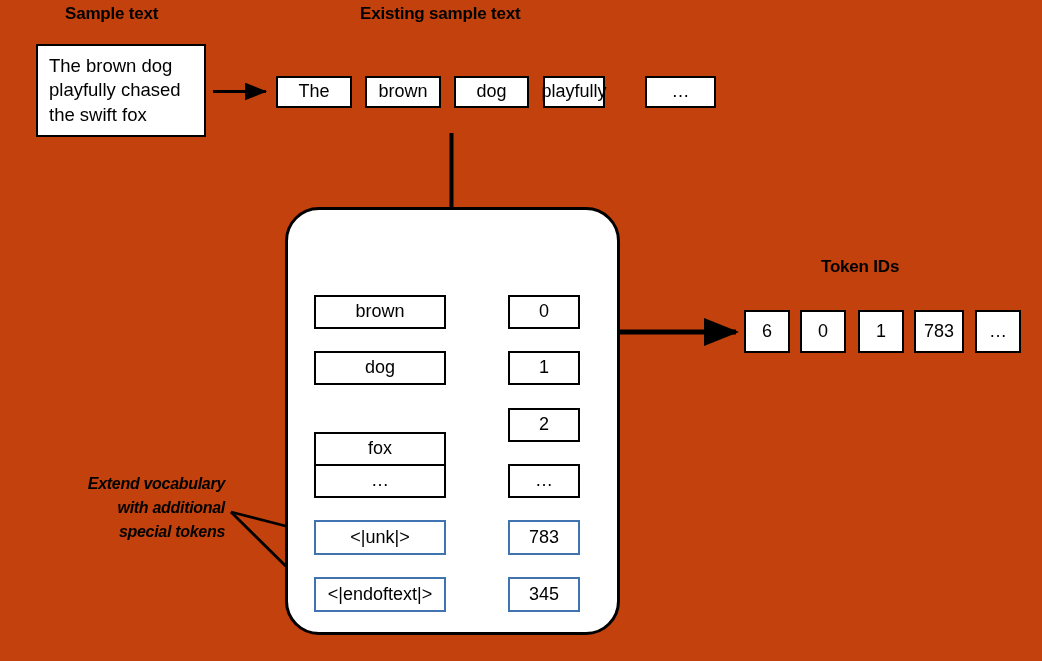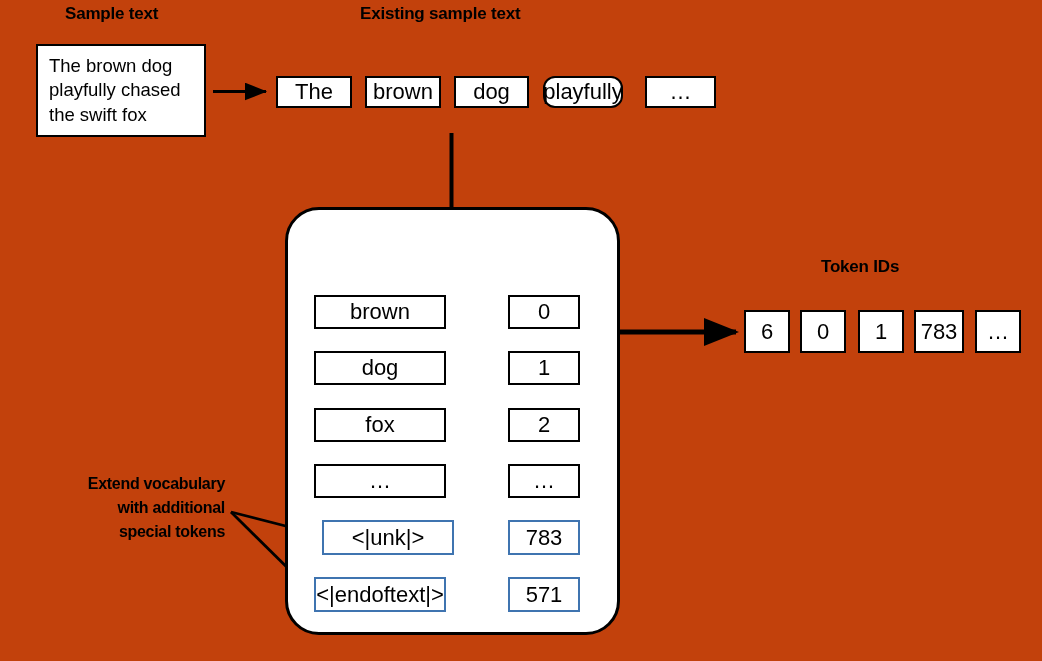--- a/index.html
+++ b/index.html
@@ -26,21 +26,21 @@
     line-height: 1;
   }
   .box {
     position: absolute;
     box-sizing: border-box;
     border: 2.5px solid #000000;
     background: #ffffff;
     display: flex;
     align-items: center;
     justify-content: center;
-    font-size: 22px;
+    font-size: 18px;
     line-height: 1.18;
     white-space: nowrap;
   }
   .box.blue {
     border-color: #3f74b0;
   }
   .sample-box {
     position: absolute;
     box-sizing: border-box;
     border: 2.5px solid #000000;
@@ -142,40 +142,40 @@
 
   <div class="heading" style="left:799px; top:258px;margin-left:22px;">Token IDs</div>
 
   <div class="sample-box" style="left:36px; top:44px; width:170px; height:93px;padding-left:11px;">The brown dog
 playfully chased
 the swift fox</div>
 
   <div class="box" style="left:276px; top:76px; width:76px; height:32px;">The</div>
   <div class="box" style="left:365px; top:76px; width:76px; height:32px;">brown</div>
   <div class="box" style="left:454px; top:76px; width:75px; height:32px;">dog</div>
-  <div class="box" style="left:543px; top:76px; width:80px; height:32px;border-radius:12px;">playfully</div>
+  <div class="box" style="left:543px; top:76px; width:62px; height:32px;">playfully</div>
   <div class="box" style="left:645px; top:76px; width:71px; height:32px;">…</div>
 
   <div class="rounded-panel" style="left:285px; top:207px; width:335px; height:428px;"></div>
 
   <div class="box" style="left:314px; top:295px; width:132px; height:34px;">brown</div>
   <div class="box" style="left:314px; top:351px; width:132px; height:34px;">dog</div>
-  <div class="box" style="left:314px; top:408px; width:132px; height:34px;">fox</div>
+  <div class="box" style="left:314px; top:432px; width:132px; height:34px;">fox</div>
   <div class="box" style="left:314px; top:464px; width:132px; height:34px;">…</div>
-  <div class="box blue" style="left:314px; top:520px; width:132px; height:35px;margin-left:8px;">&lt;|unk|&gt;</div>
+  <div class="box blue" style="left:314px; top:520px; width:132px; height:35px;">&lt;|unk|&gt;</div>
   <div class="box blue" style="left:314px; top:577px; width:132px; height:35px;">&lt;|endoftext|&gt;</div>
 
   <div class="box" style="left:508px; top:295px; width:72px; height:34px;">0</div>
   <div class="box" style="left:508px; top:351px; width:72px; height:34px;">1</div>
   <div class="box" style="left:508px; top:408px; width:72px; height:34px;">2</div>
   <div class="box" style="left:508px; top:464px; width:72px; height:34px;">…</div>
   <div class="box blue" style="left:508px; top:520px; width:72px; height:35px;">783</div>
-  <div class="box blue" style="left:508px; top:577px; width:72px; height:35px;">571</div>
+  <div class="box blue" style="left:508px; top:577px; width:72px; height:35px;">345</div>
 
-  <div class="side-label" style="left:40px; top:472px; width:185px;">Extend vocabulary
+  <div class="side-label" style="left:40px; top:472px; width:185px;font-style:italic;">Extend vocabulary
 with additional
 special tokens</div>
 
   <div class="box" style="left:744px; top:310px; width:46px; height:43px;">6</div>
   <div class="box" style="left:800px; top:310px; width:46px; height:43px;">0</div>
   <div class="box" style="left:858px; top:310px; width:46px; height:43px;">1</div>
   <div class="box" style="left:914px; top:310px; width:50px; height:43px;">783</div>
   <div class="box" style="left:975px; top:310px; width:46px; height:43px;">…</div>
 
 </div>

